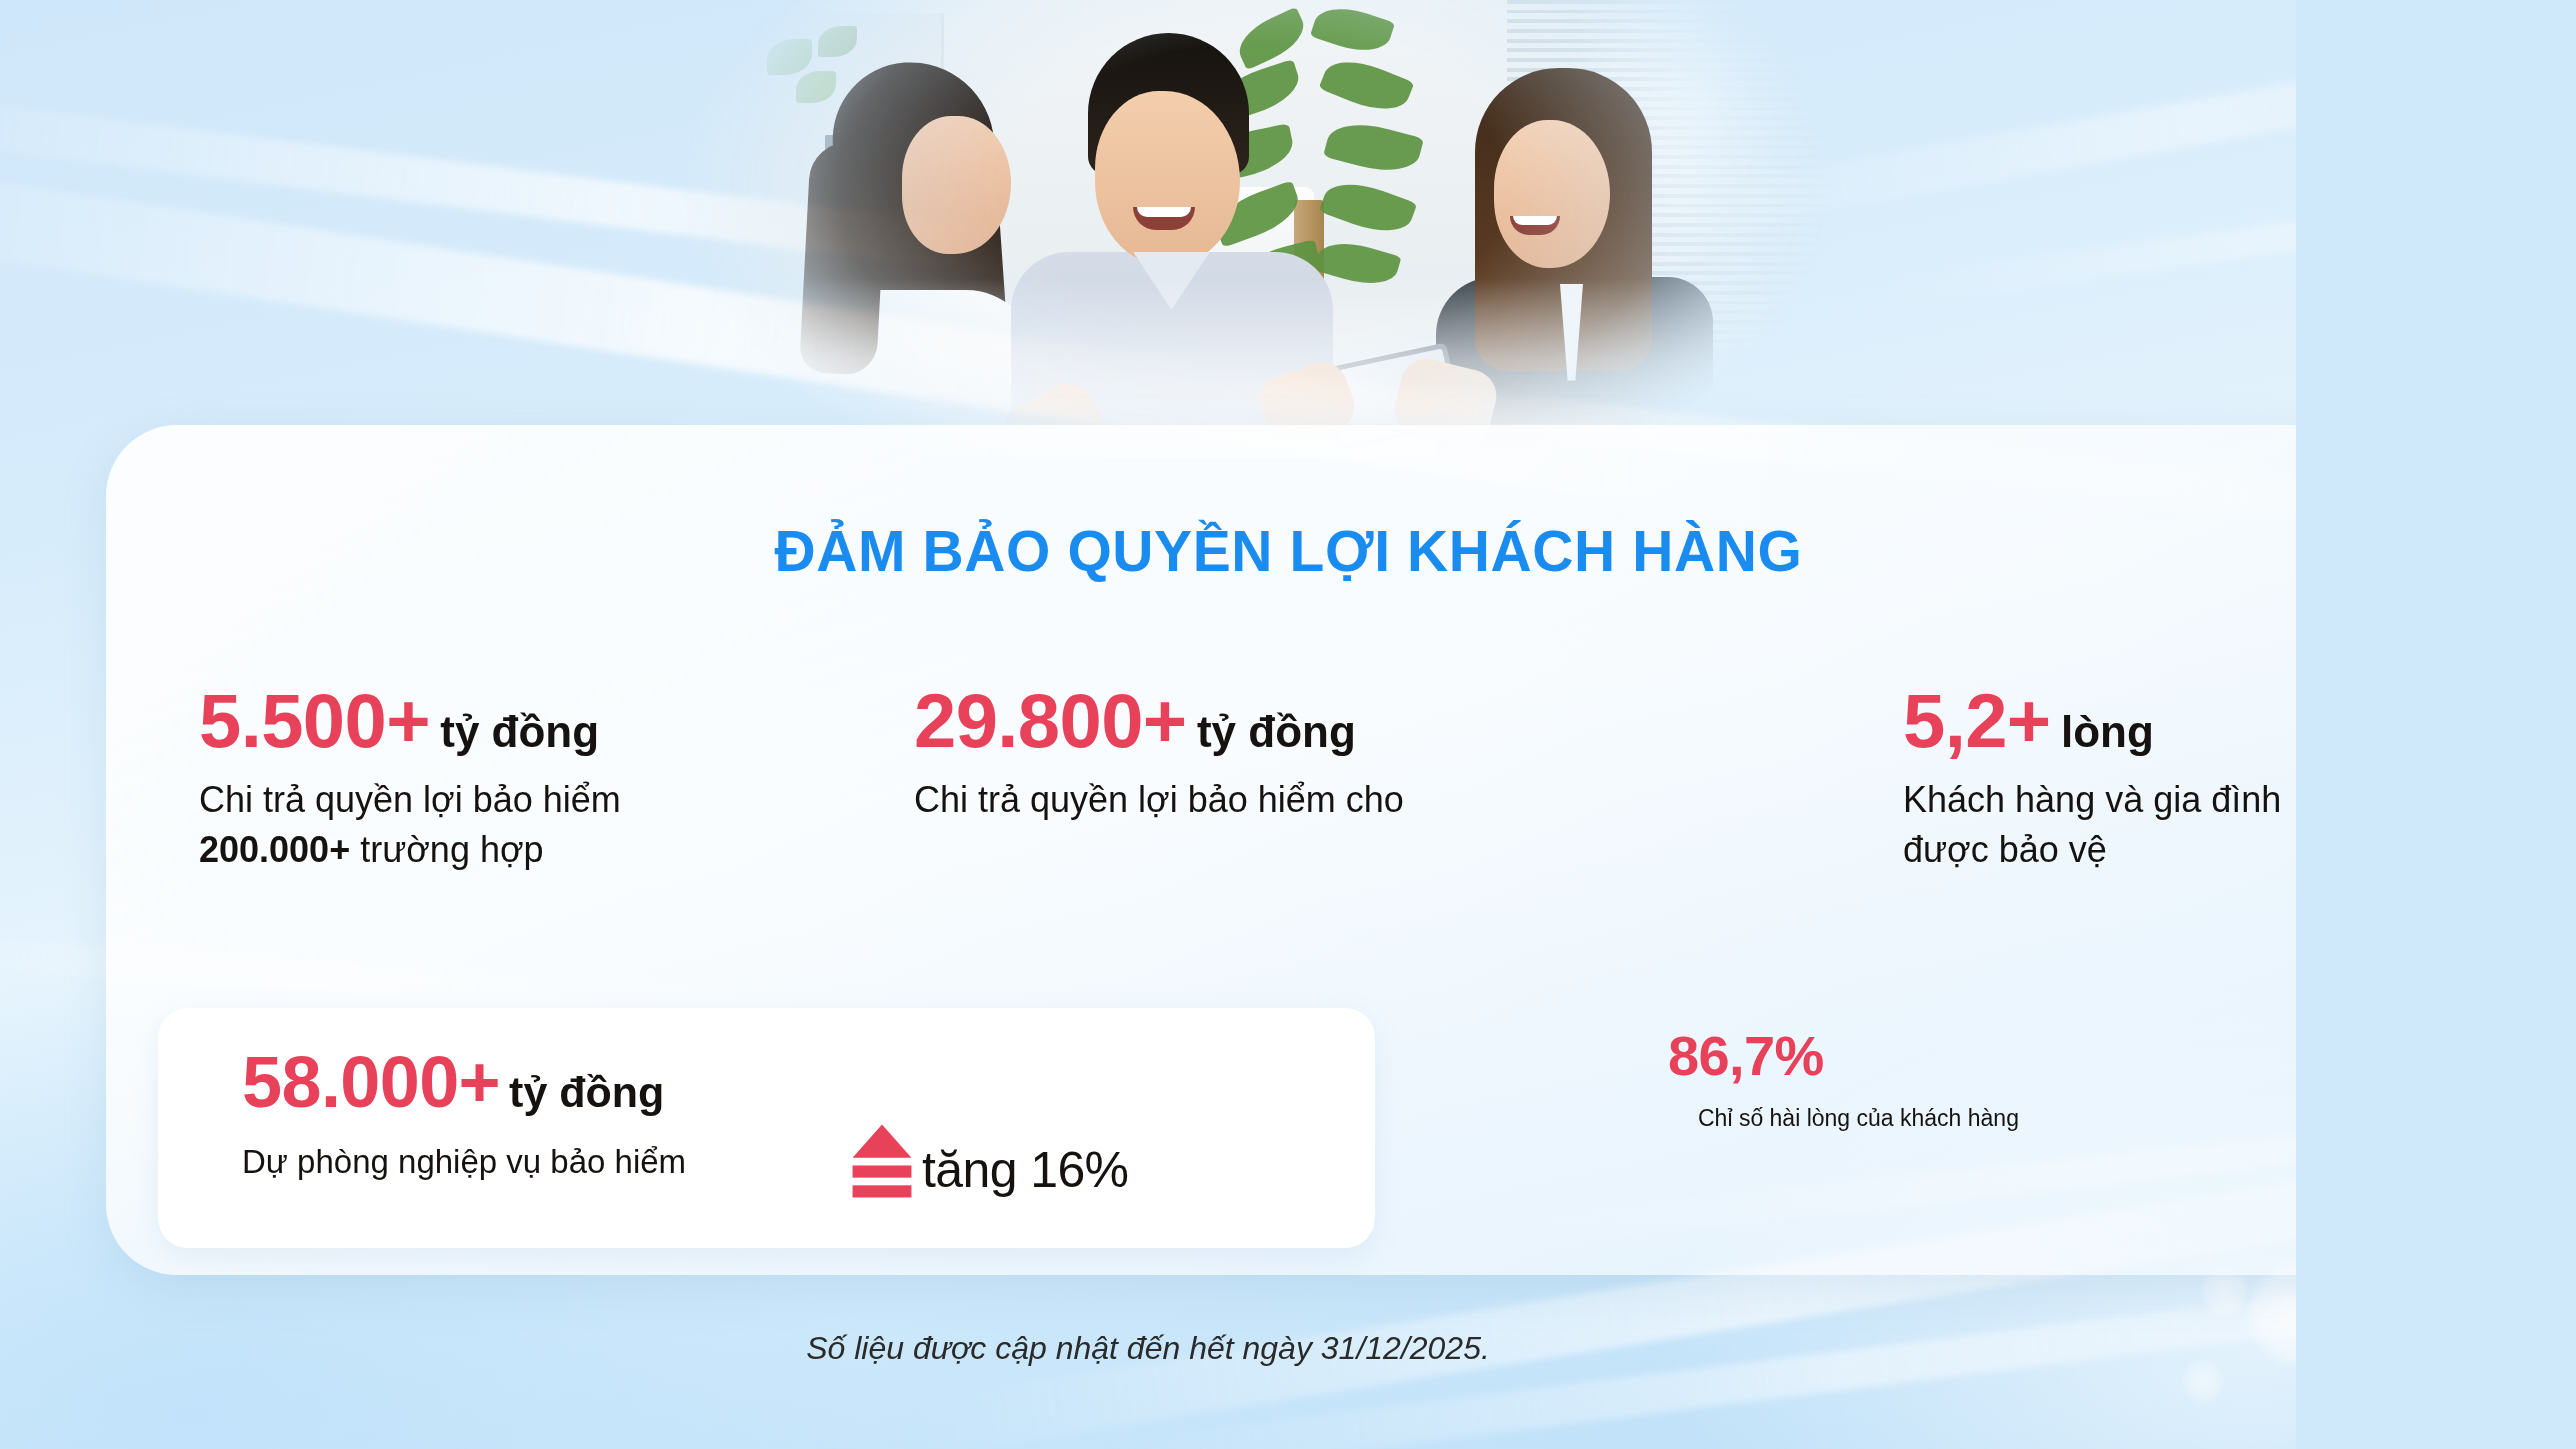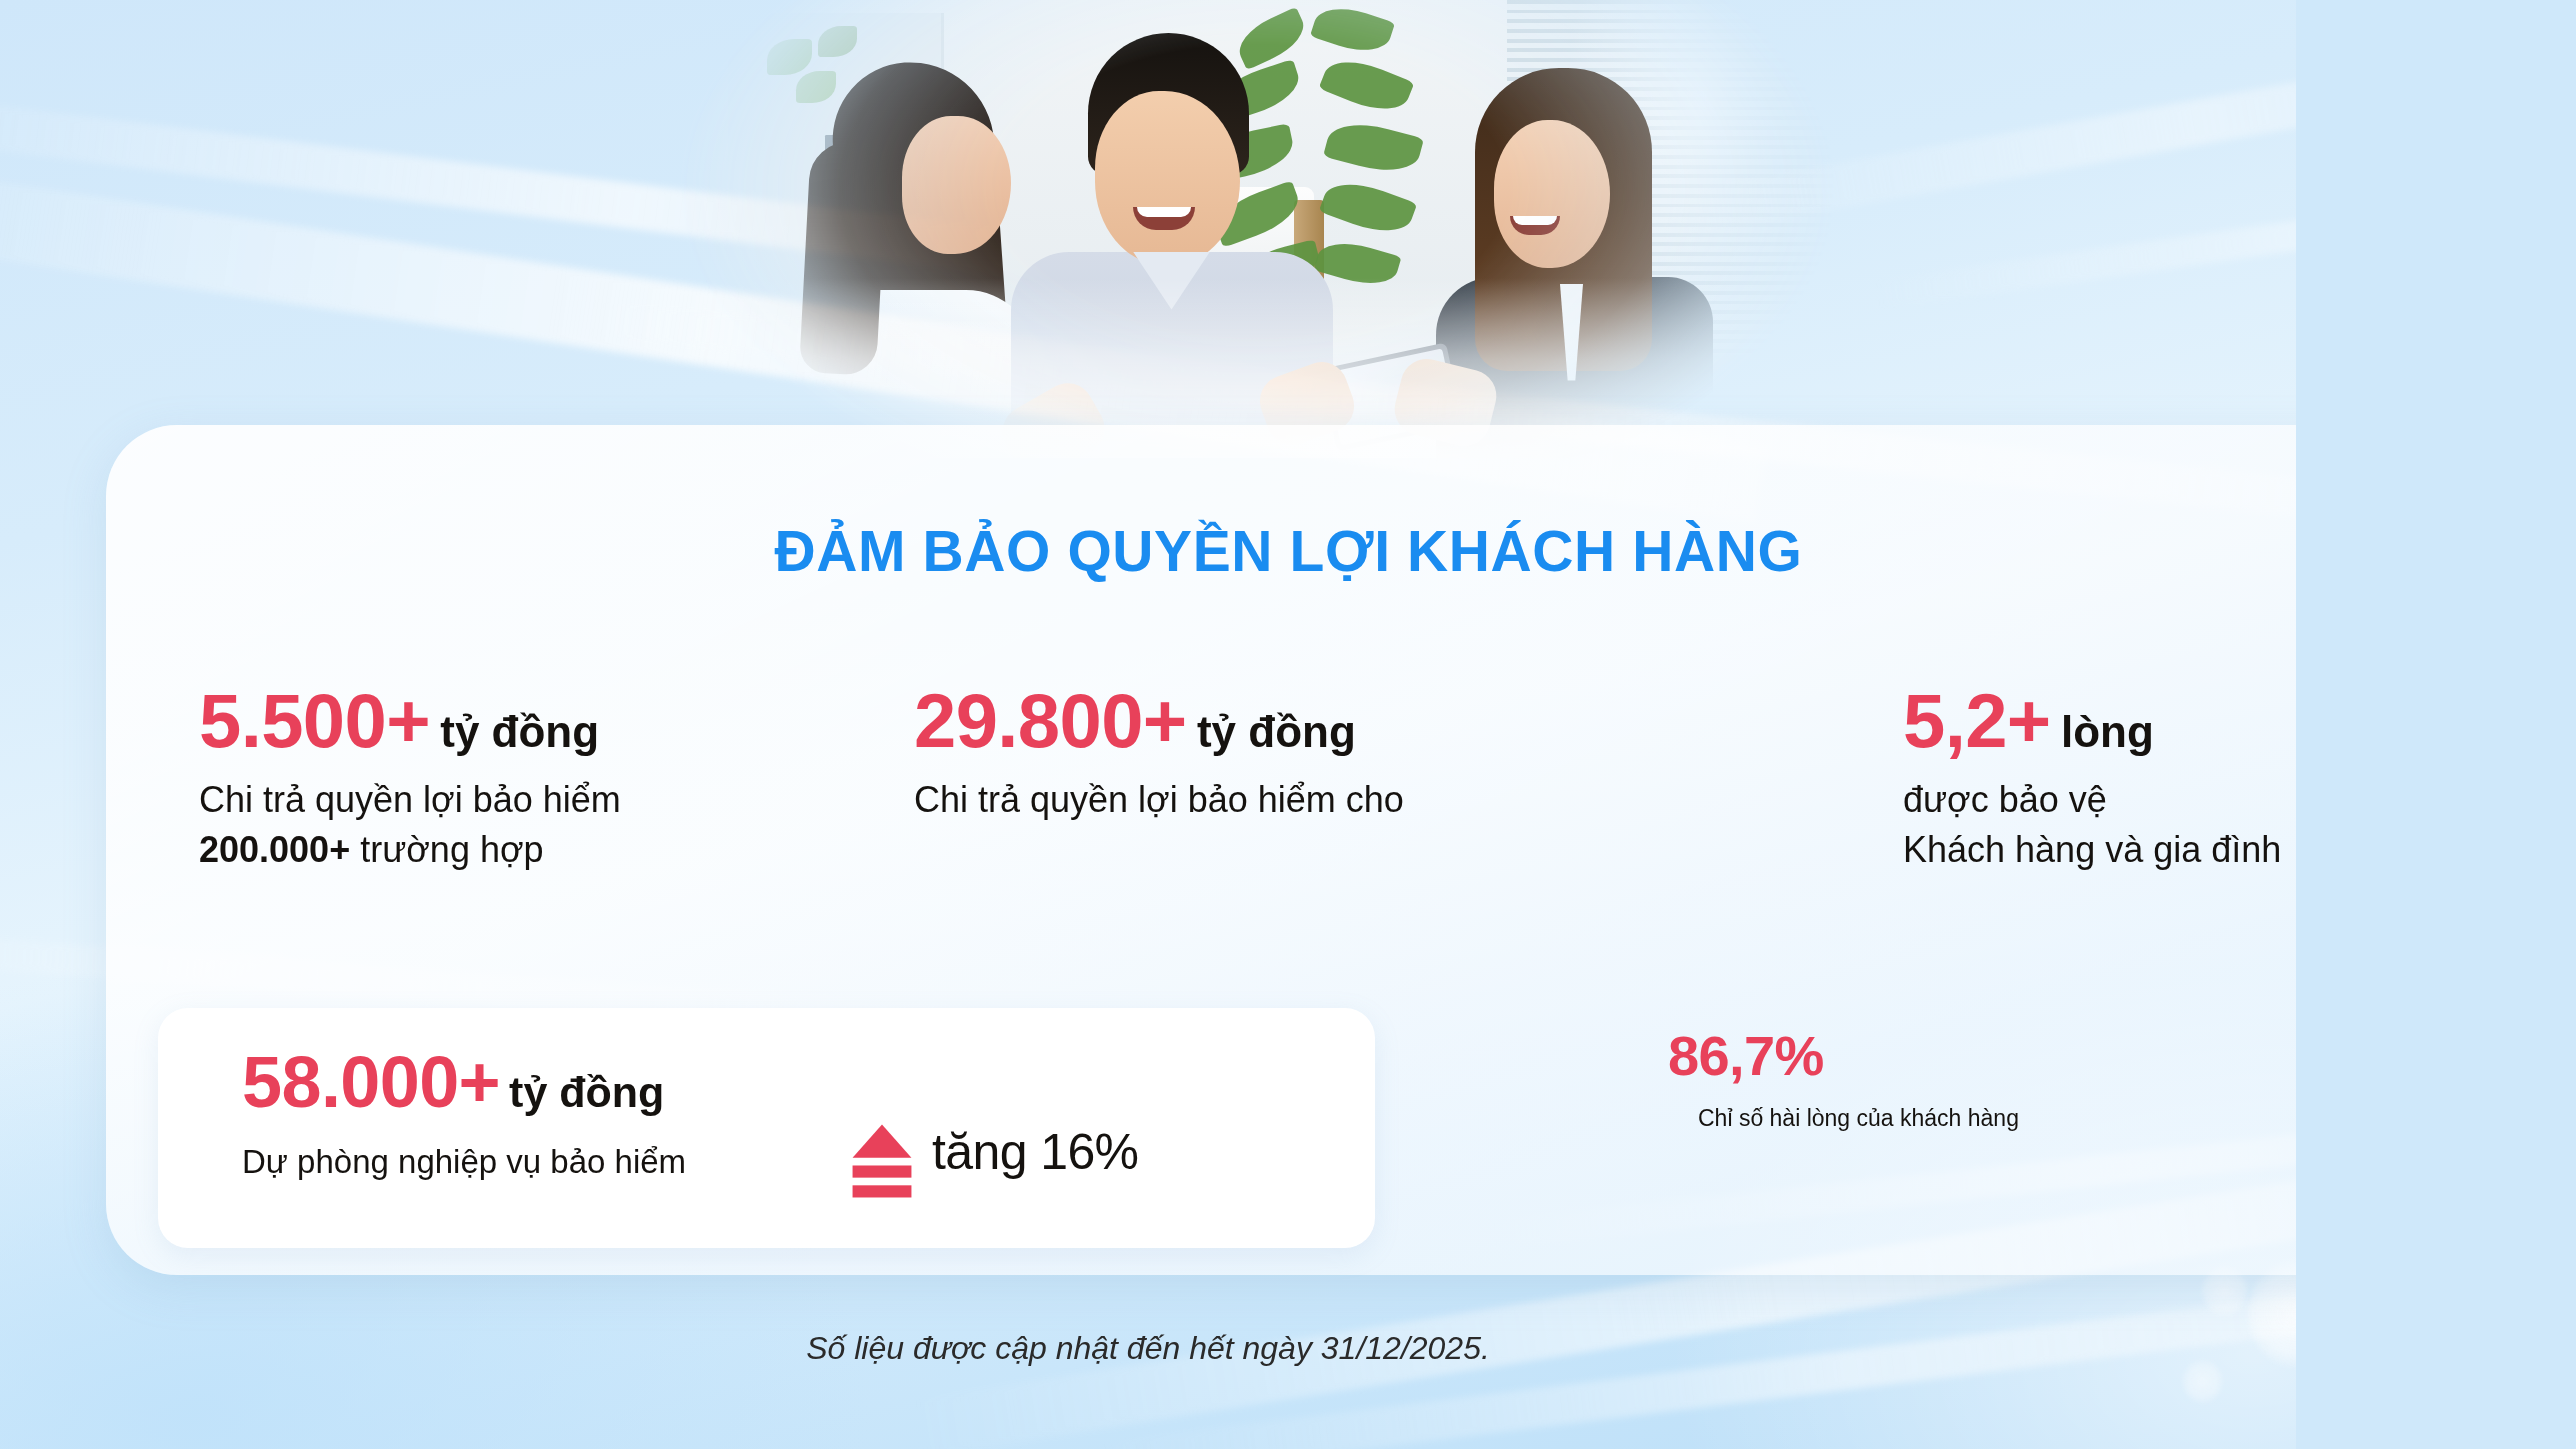--- a/index.html
+++ b/index.html
@@ -120,21 +120,21 @@
   .inner-card{
     position:absolute;left:52px;top:583px;width:1217px;height:240px;
     background:#ffffff;border-radius:30px;
     box-shadow:0 7.7px 27px rgba(120,165,200,.13);
   }
   .inner-big{position:absolute;left:84px;top:33px;white-space:nowrap;
     font-size:72px;font-weight:bold;color:#e8415a;letter-spacing:-0.6px;}
   .inner-big .unit{font-size:43px;color:#15120f;margin-left:9px;letter-spacing:0;}
   .inner-desc{position:absolute;left:84px;top:135px;font-size:33px;color:#15120f;white-space:nowrap;text-align:center;}
 
-  .badge{position:absolute;left:692px;top:115px;display:flex;align-items:flex-start;gap:18px;}
+  .badge{position:absolute;left:692px;top:115px;display:flex;align-items:flex-end;gap:8px;}
   .trend-icon{display:block;}
   .badge-text{font-size:50px;color:#15120f;white-space:nowrap;letter-spacing:-0.6px;}
 
   
   .br{position:absolute;left:1562px;top:602px;}
   .br .big{font-size:56px;}
   .br .desc{font-size:23px;margin-top:19.3px;margin-left:30px;}
 
   
   .footnote{
@@ -254,22 +254,22 @@
         <div class="desc">
           <div>Chi trả quyền lợi bảo hiểm cho</div>
         </div>
       </div>
 
       <div class="col c3">
         <div class="big">
           <span>5,2+</span><span class="unit">lòng</span>
         </div>
         <div class="desc">
+          <div>Khách hàng và gia đình</div>
           <div>được bảo vệ</div>
-          <div>Khách hàng và gia đình</div>
         </div>
       </div>
     </div>
 
     <div class="inner-card">
       <div class="inner-big">
         <span>58.000+</span><span class="unit">tỷ đồng</span>
       </div>
       <div class="inner-desc">Dự phòng nghiệp vụ bảo hiểm</div>
 

